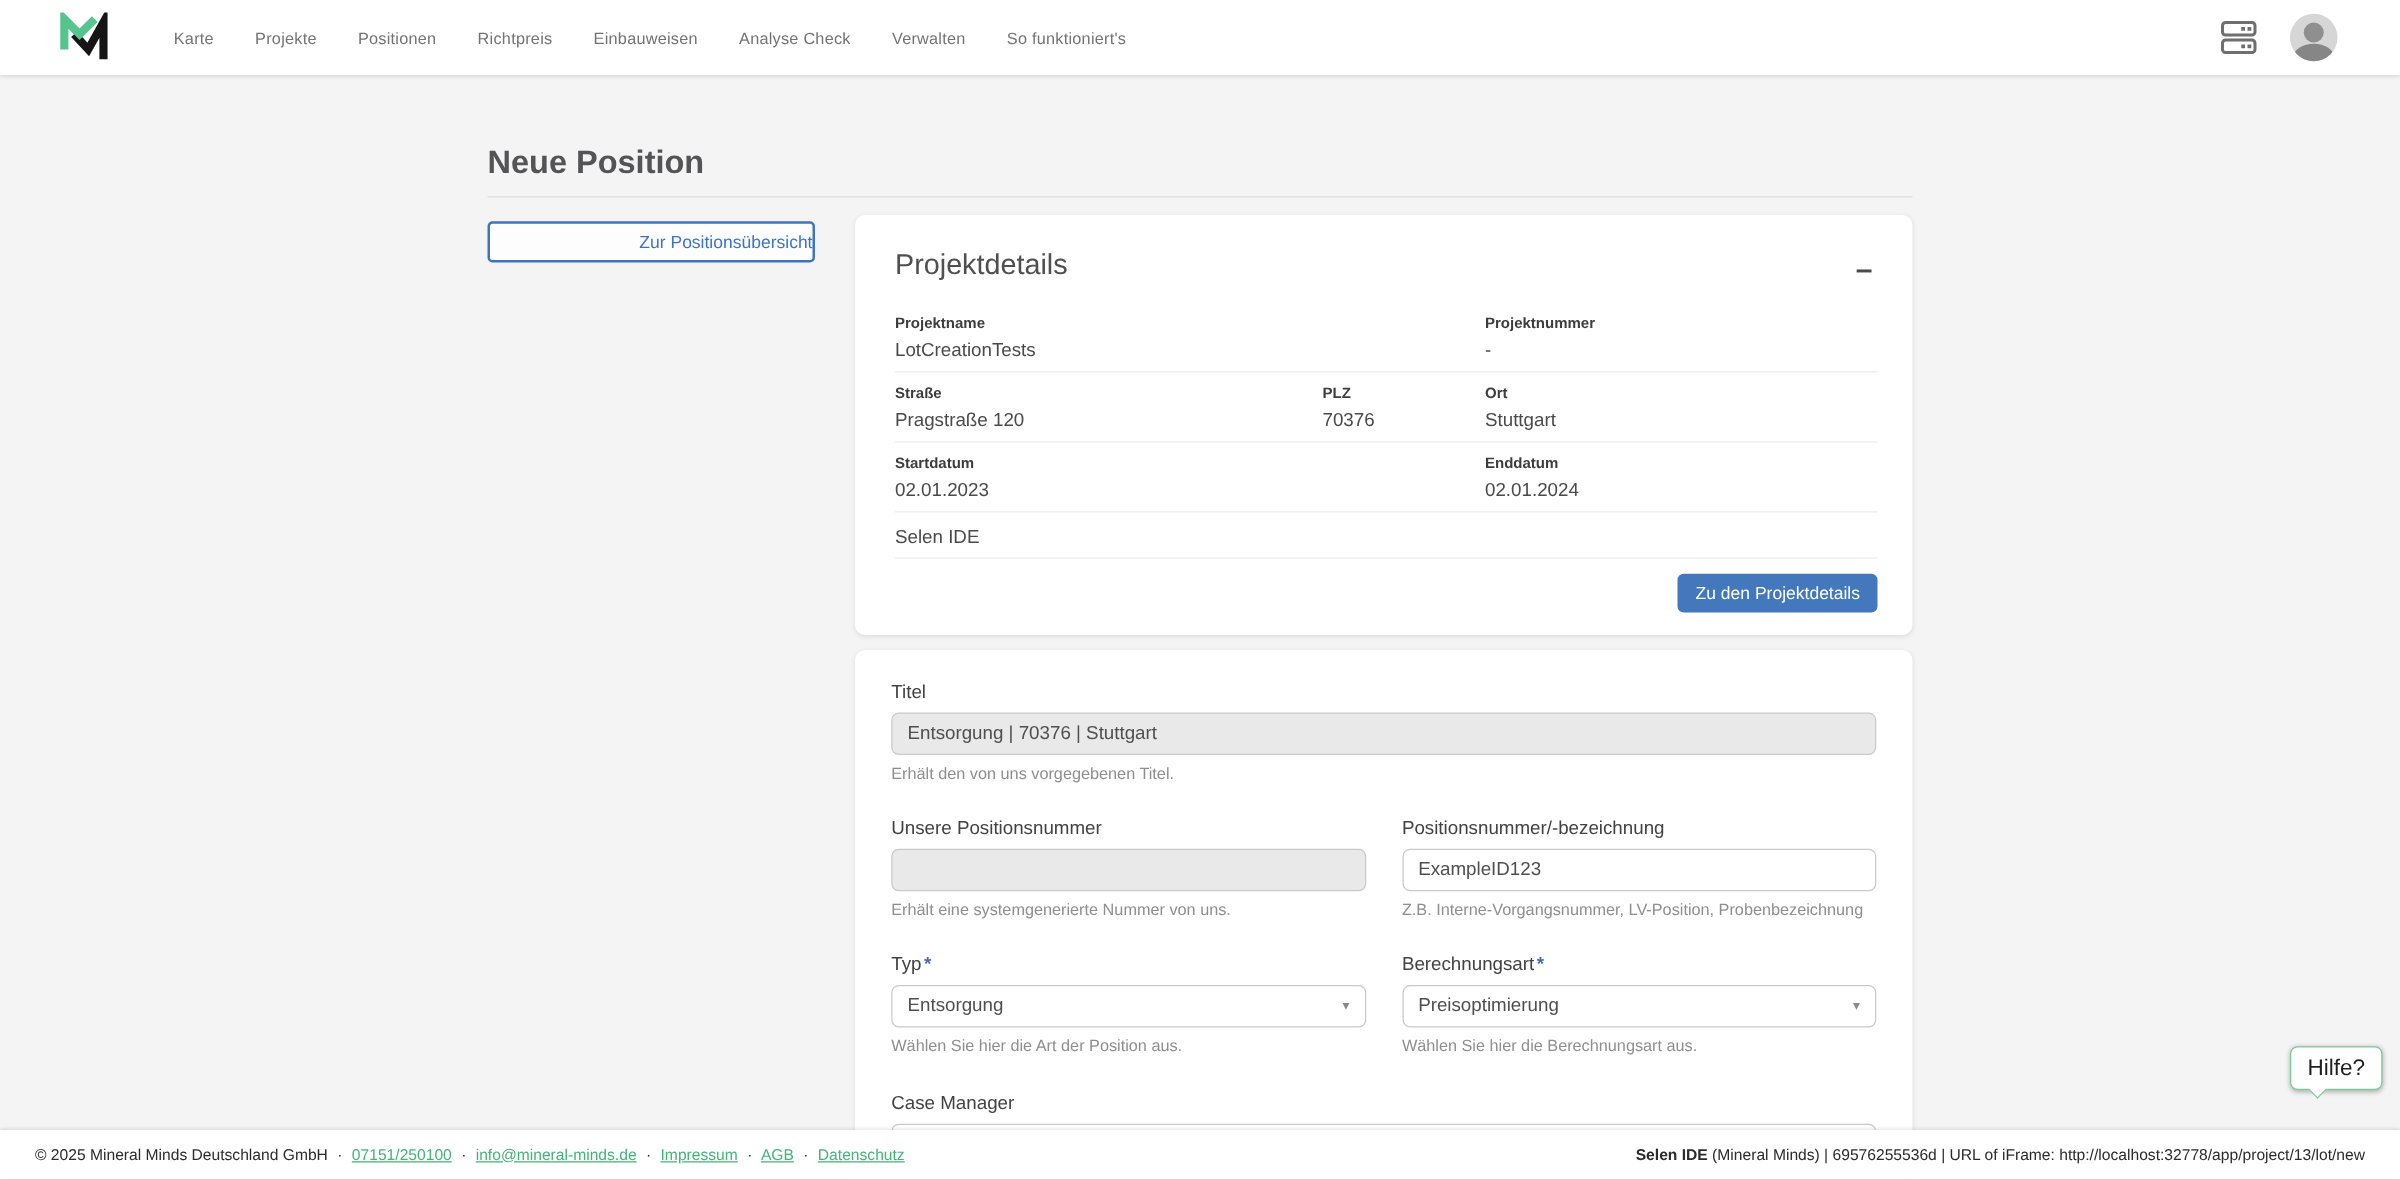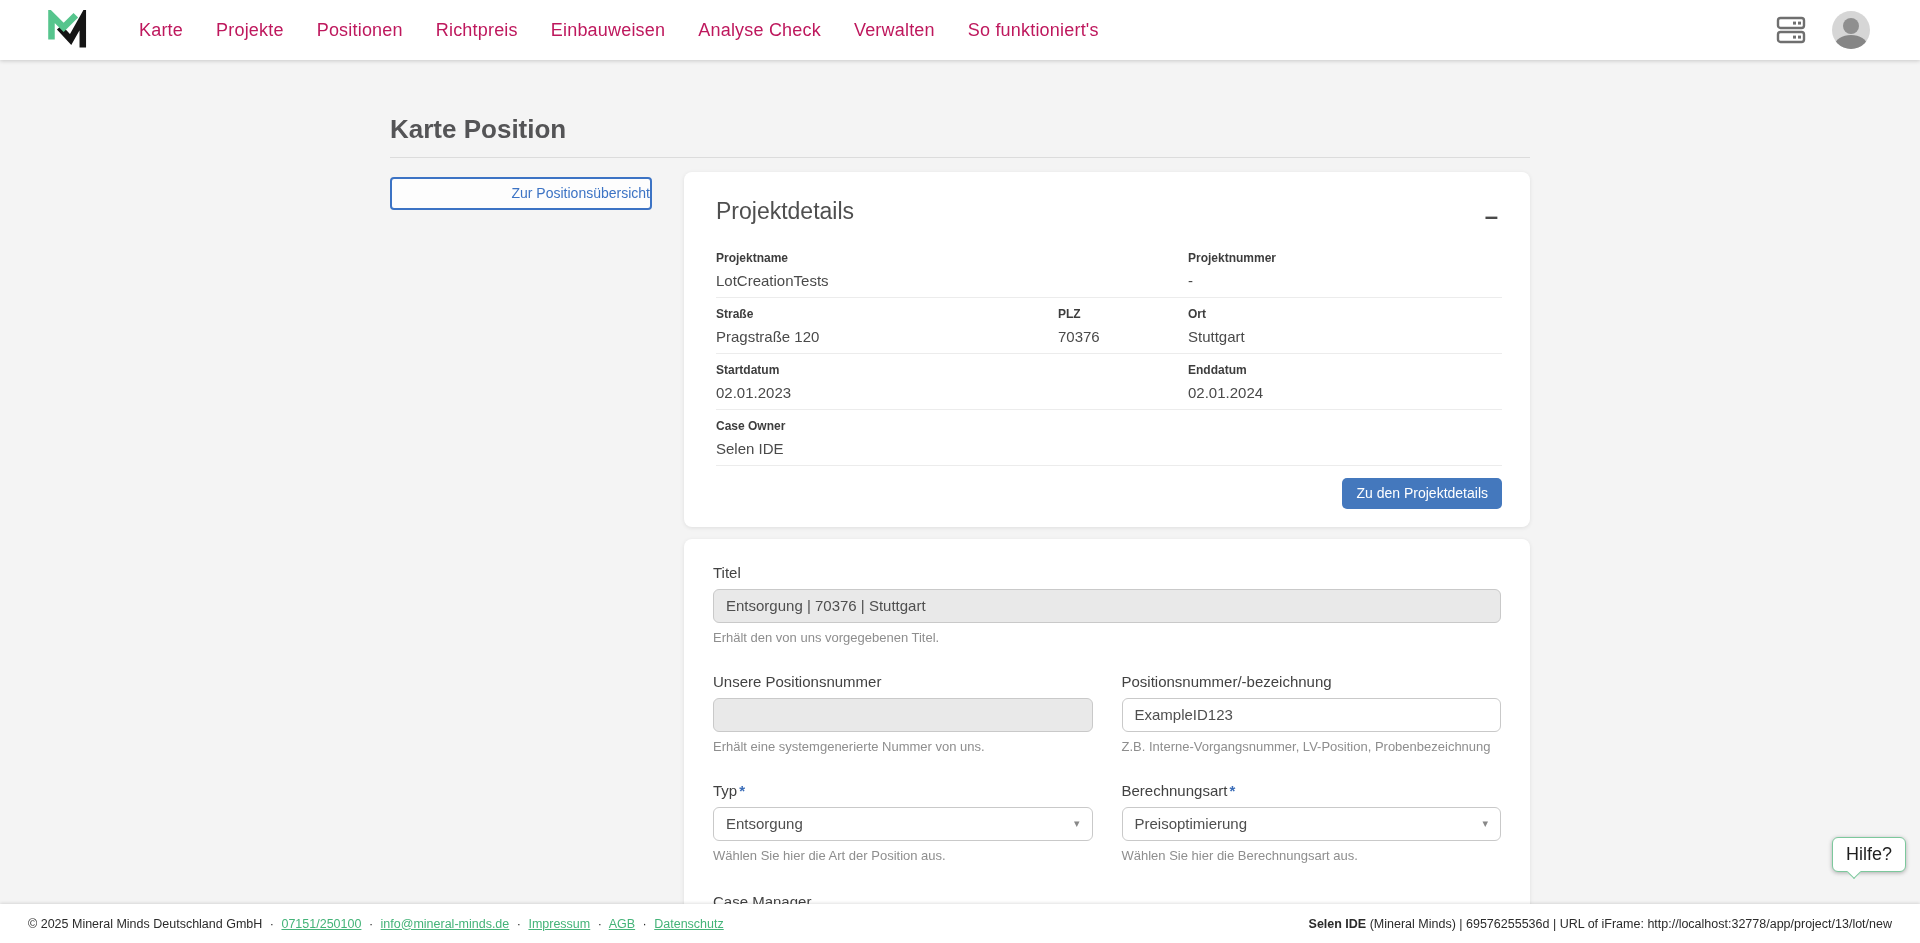--- a/index.html
+++ b/index.html
@@ -13,21 +13,21 @@
 
   
   .navbar {
     position:fixed; top:0; left:0; right:0; height:60px; background:#fff;
     box-shadow:0 1px 4px rgba(0,0,0,.18); z-index:30;
     display:flex; align-items:center; padding:0 50px 0 45px;
   }
   .logo { width:46px; height:40px; margin-right:48px; flex:0 0 auto; }
   .nav-links { display:flex; align-items:center; }
   .nav-link {
-    margin-right:33px; font-size:18px; font-weight:500; color:#be185d;
+    margin-right:33px; font-size:13px; font-weight:500; color:#737373;
     cursor:pointer; white-space:nowrap; letter-spacing:.2px;
   }
   .nav-right { margin-left:auto; display:flex; align-items:center; gap:26px; }
   .dns-icon { width:30px; height:30px; cursor:pointer; }
   .avatar {
     width:38px; height:38px; border-radius:50%; background:#d6d6d6;
     position:relative; overflow:hidden; cursor:pointer; flex:0 0 auto;
   }
   .avatar .head { position:absolute; left:11px; top:7px; width:16px; height:16px; border-radius:50%; background:#8f8f8f; }
   .avatar .body { position:absolute; left:3px; top:24px; width:32px; height:20px; border-radius:50% 50% 0 0; background:#868686; }
@@ -149,21 +149,21 @@
     <div class="avatar">
       <div class="head"></div>
       <div class="body"></div>
     </div>
   </div>
 </header>
 
 <main class="main">
   <div class="container">
     <div class="title-block">
-      <h1 class="page-title">Karte Position</h1>
+      <h1 class="page-title">Neue Position</h1>
     </div>
 
     <div class="content-row">
       <div class="left-col">
         <button class="btn-outline">Zur Positionsübersicht</button>
       </div>
 
       <div class="right-col">
 
         <section class="card card1">
@@ -204,21 +204,20 @@
               <div class="dv">02.01.2023</div>
             </div>
             <div class="c3">
               <div class="dl">Enddatum</div>
               <div class="dv">02.01.2024</div>
             </div>
           </div>
 
           <div class="detail-row">
             <div class="cfull">
-              <div class="dl">Case Owner</div>
               <div class="dv">Selen IDE</div>
             </div>
           </div>
 
           <div class="card1-actions">
             <button class="btn-primary">Zu den Projektdetails</button>
           </div>
         </section>
 
         <section class="card card2">

